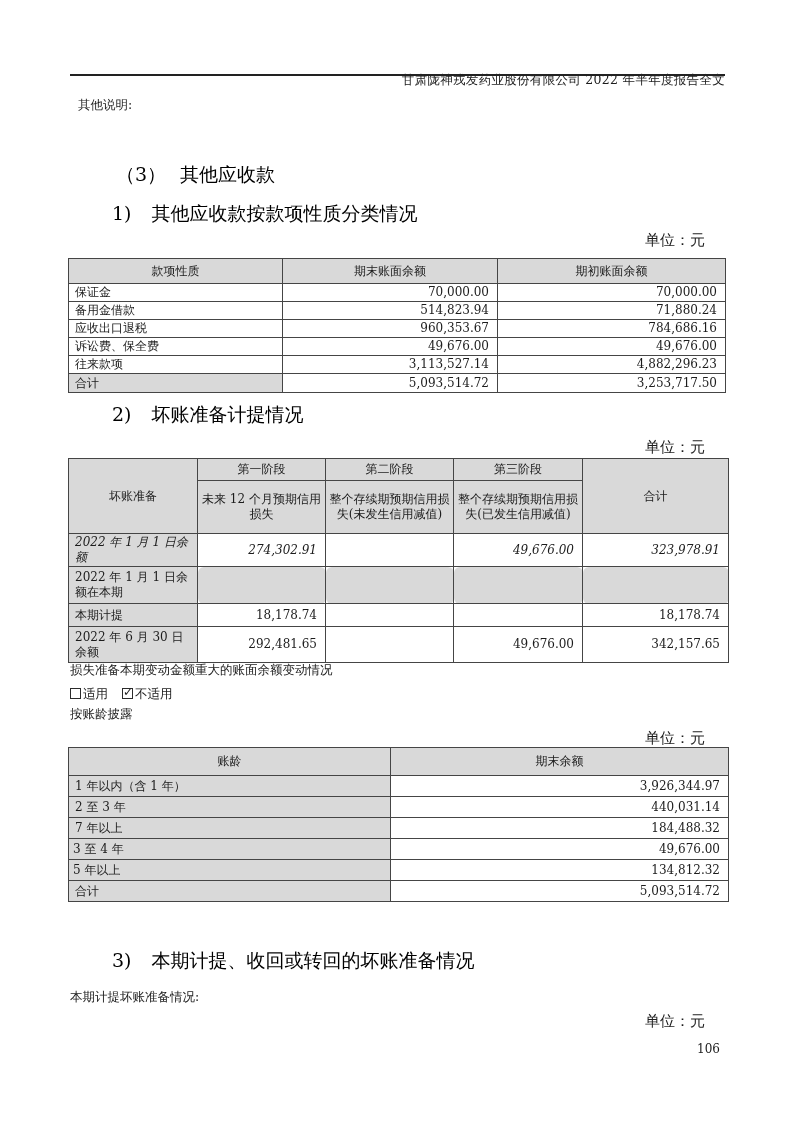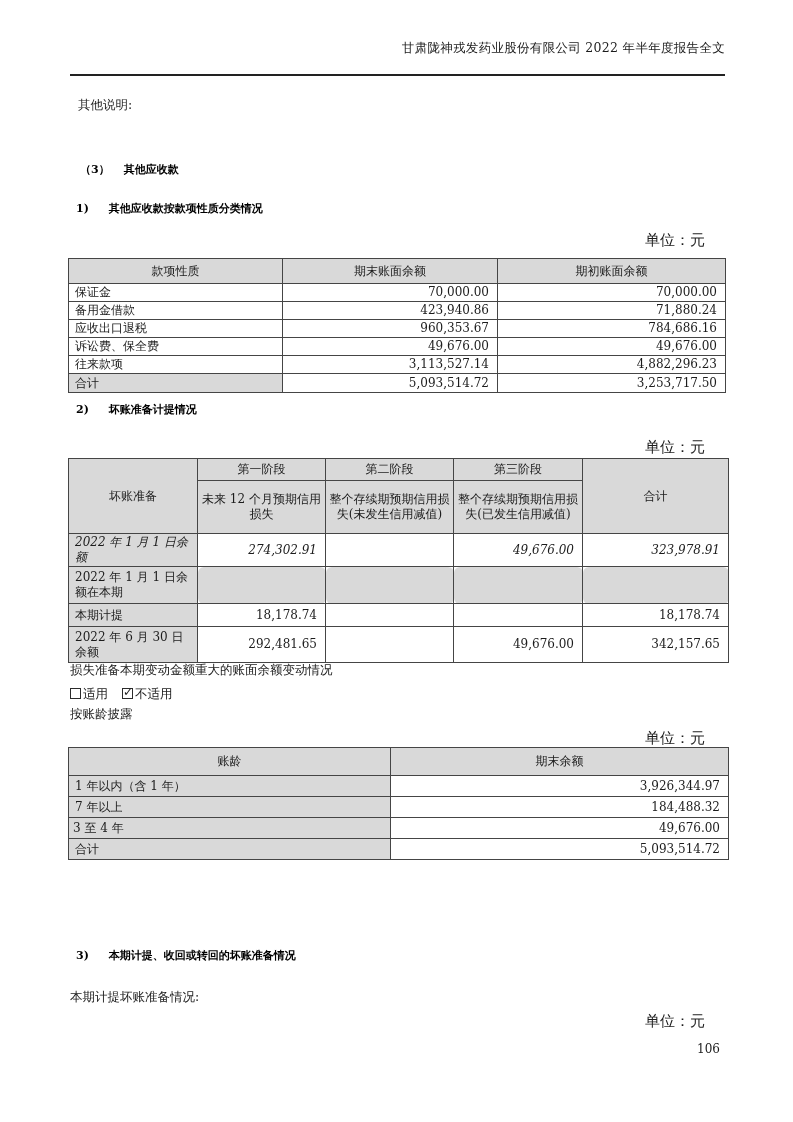--- a/index.html
+++ b/index.html
@@ -3,24 +3,24 @@
 <meta charset="utf-8">
 <style>
   * { margin:0; padding:0; box-sizing:border-box; }
   html,body { background:#ffffff; }
   .page {
     position:relative; width:793px; height:1122px; background:#ffffff;
     font-family:"DejaVu Serif","Liberation Serif",serif;
     color:#1c1c1c; overflow:hidden;
   }
   .abs { position:absolute; }
-  .hdr-title { top:40px; right:68px; font-size:12.5px; letter-spacing:.3px; }
+  .hdr-title { top:72px; right:68px; font-size:12.5px; letter-spacing:.3px; }
   .hdr-rule { top:74px; left:70px; width:655px; border-top:2px solid #222; }
   .other-notes { top:97px; left:78px; font-size:12.5px; }
-  .h-sec  { font-size:11px; font-weight:700; color:#000; }
+  .h-sec  { font-size:19px; font-weight:400; color:#000;margin-left:36px; }
   .h-sec .gap { margin-left:14px; }
   .h-sub .gap { margin-left:20px; }
   .sec3 { top:162px; left:80px; }
   .sub1 { top:201px; left:76px; }
   .sub2 { top:402px; left:76px; }
   .sub3 { top:948px; left:76px; }
   .unit { font-size:15px; right:88px; }
   .unit1 { top:231px; } .unit2 { top:438px; } .unit3 { top:729px; } .unit4 { top:1012px; }
   .note { font-size:12.5px; left:70px; }
   .loss-note { top:662px; }
@@ -93,21 +93,21 @@
       <td class="shade c">期末账面余额</td>
       <td class="shade c">期初账面余额</td>
     </tr>
     <tr class="drow">
       <td class="lbl">保证金</td>
       <td class="amt">70,000.00</td>
       <td class="amt">70,000.00</td>
     </tr>
     <tr class="drow">
       <td class="lbl">备用金借款</td>
-      <td class="amt">423,940.86</td>
+      <td class="amt">514,823.94</td>
       <td class="amt">71,880.24</td>
     </tr>
     <tr class="drow">
       <td class="lbl">应收出口退税</td>
       <td class="amt">960,353.67</td>
       <td class="amt">784,686.16</td>
     </tr>
     <tr class="drow">
       <td class="lbl">诉讼费、保全费</td>
       <td class="amt">49,676.00</td>
@@ -203,28 +203,36 @@
     <tbody>
         <tr class="hrow">
       <td class="shade c">账龄</td>
       <td class="shade c">期末余额</td>
     </tr>
     <tr class="drow">
       <td class="lbl shade">1 年以内（含 1 年）</td>
       <td class="amt">3,926,344.97</td>
     </tr>
     <tr class="drow">
+      <td class="lbl shade">2 至 3 年</td>
+      <td class="amt">440,031.14</td>
+    </tr>
+    <tr class="drow">
       <td class="lbl shade">7 年以上</td>
       <td class="amt">184,488.32</td>
     </tr>
     <tr class="drow">
       <td class="lbl shade indent">3 至 4 年</td>
       <td class="amt">49,676.00</td>
     </tr>
     <tr class="drow">
+      <td class="lbl shade indent">5 年以上</td>
+      <td class="amt">134,812.32</td>
+    </tr>
+    <tr class="drow">
       <td class="lbl shade">合计</td>
       <td class="amt">5,093,514.72</td>
     </tr>
   </tbody>
     </table>
 
   <div class="abs h-sec h-sub sub3">
     <span>3)</span><span class="gap">本期计提、收回或转回的坏账准备情况</span>
   </div>
 

